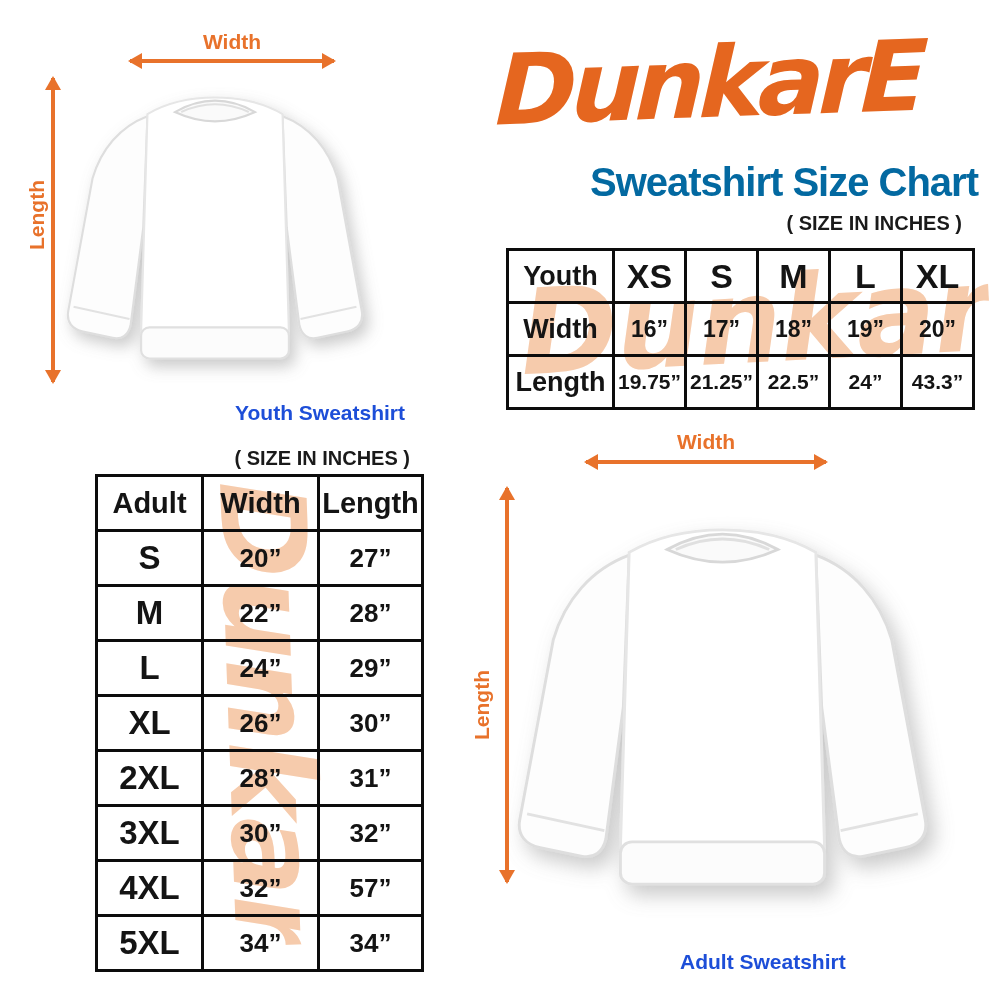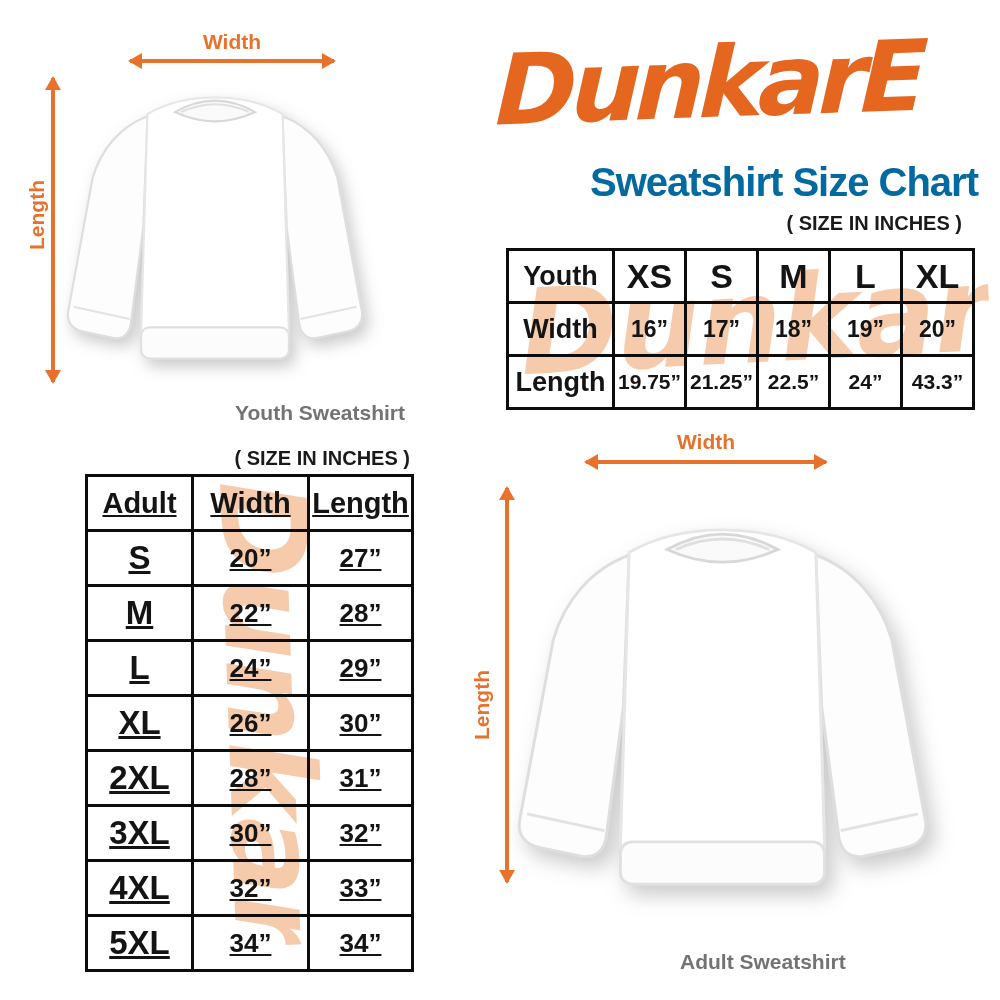--- a/index.html
+++ b/index.html
@@ -31,31 +31,31 @@
   
   table.sizes{border-collapse:collapse;table-layout:fixed;position:absolute;z-index:1;background:transparent;}
   table.sizes td{border:3px solid #0c0c0c;text-align:center;vertical-align:middle;padding:0;background:transparent;white-space:nowrap;}
   .youth-table{left:506px;top:248px;}
   .youth-table td{height:50px;}
   .yt-hdr-label{font-size:27px;font-weight:600;}
   .yt-hdr-size{font-size:34px;font-weight:800;margin-top:21px;}
   .yt-row-label{font-size:27px;font-weight:600;}
   .yt-val{font-size:23px;font-weight:700;}
   .yt-val-sm{font-size:21px;font-weight:700;}
-  .adult-table{left:85px;top:474px;text-decoration:underline;}
+  .adult-table{left:95px;top:474px;}
   .adult-table td{height:52px;}
   .at-hdr{font-size:29px;font-weight:600;}
   .at-size{font-size:33px;font-weight:800;}
   .at-val{font-size:26px;font-weight:700;}
   .size-note-adult{
     position:absolute;left:85px;top:447px;width:325px;text-align:right;
     font-size:20px;font-weight:700;color:#1a1a1a;white-space:nowrap;
   }
   
-  .caption{position:absolute;font-size:21px;font-weight:700;color:#737373;white-space:nowrap;}
+  .caption{position:absolute;font-size:21px;font-weight:700;color:#1d4ed8;white-space:nowrap;}
   .cap-youth{left:175px;top:401px;width:230px;text-align:right;}
   .cap-adult{left:680px;top:950px;width:240px;}
   .dim-label{position:absolute;font-size:21px;font-weight:700;color:#E8722B;text-align:center;}
   .rot{transform:rotate(-90deg);transform-origin:center center;}
   
   .harrow{position:absolute;height:4px;background:#E8722B;z-index:2;}
   .harrow::before{content:"";position:absolute;left:-2px;top:50%;transform:translateY(-50%);
     border-style:solid;border-width:8px 14px 8px 0;border-color:transparent #E8722B transparent transparent;}
   .harrow::after{content:"";position:absolute;right:-2px;top:50%;transform:translateY(-50%);
     border-style:solid;border-width:8px 0 8px 14px;border-color:transparent transparent transparent #E8722B;}
@@ -177,21 +177,21 @@
       <td class="at-val">31”</td>
     </tr>
     <tr>
       <td class="at-size">3XL</td>
       <td class="at-val">30”</td>
       <td class="at-val">32”</td>
     </tr>
     <tr>
       <td class="at-size">4XL</td>
       <td class="at-val">32”</td>
-      <td class="at-val">33”</td>
+      <td class="at-val">57”</td>
     </tr>
     <tr>
       <td class="at-size">5XL</td>
       <td class="at-val">34”</td>
       <td class="at-val">34”</td>
     </tr>
   </tbody>
     </table>
 
   <svg class="shirt" style="left:460px;top:468px;width:525px;height:478px;" viewBox="0 0 360 340" preserveAspectRatio="none">

